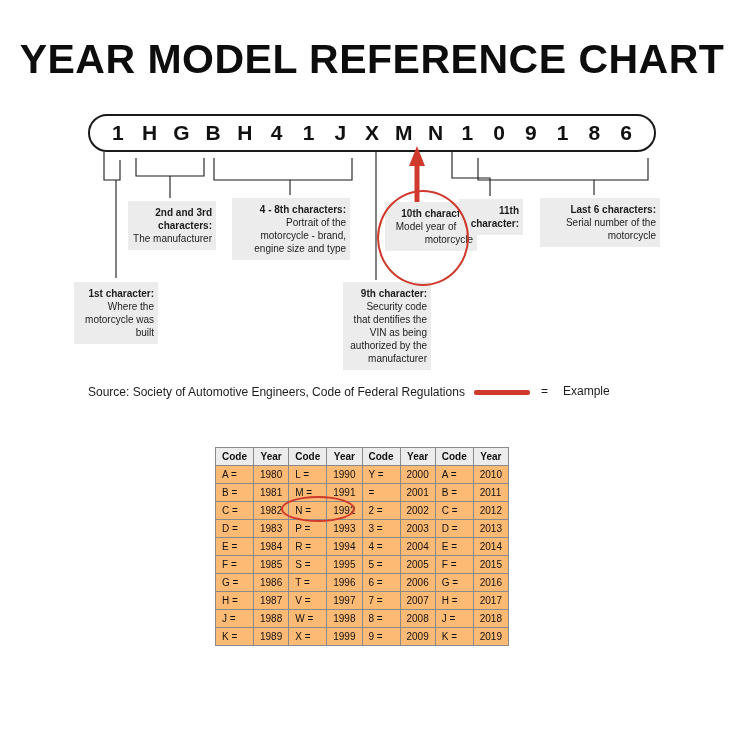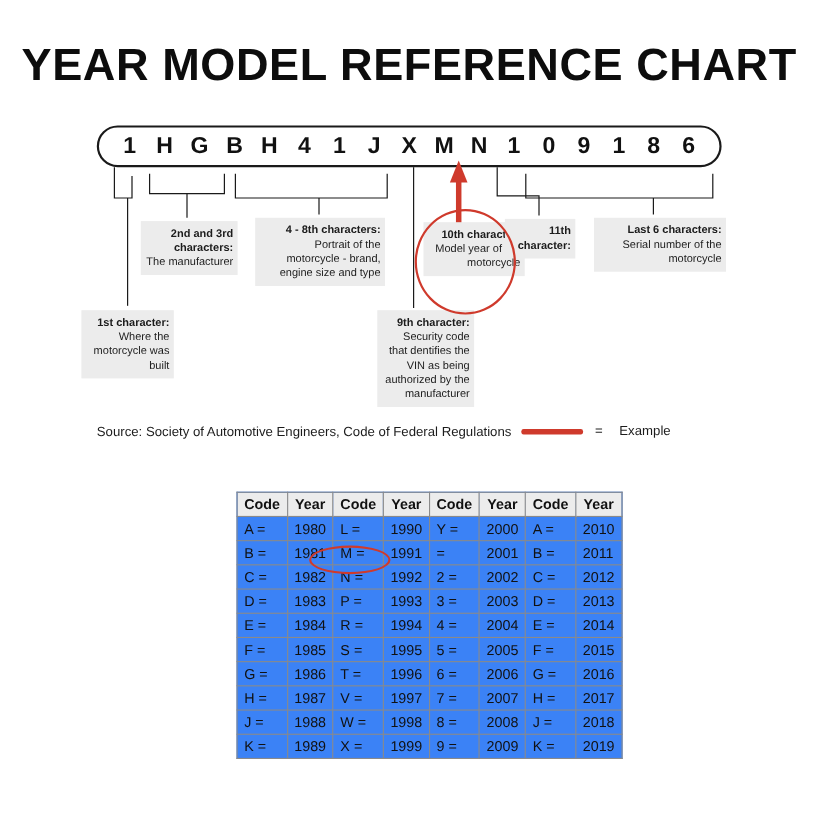--- a/index.html
+++ b/index.html
@@ -141,23 +141,23 @@
   }
 
   
   #year-table-wrap {
     position: absolute;
     left: 215px;
     top: 447px;
   }
   table.year-table {
     border-collapse: collapse;
-    font-size: 13px;
+    font-size: 10px;
     color: #111;
-    background: #3b82f6;
+    background: #fdba74;
   }
   table.year-table th,
   table.year-table td {
     border: 1px solid #8a8a8a;
     padding: 3px 6px;
     height: 18px;
     box-sizing: border-box;
     white-space: nowrap;
   }
   table.year-table th {

